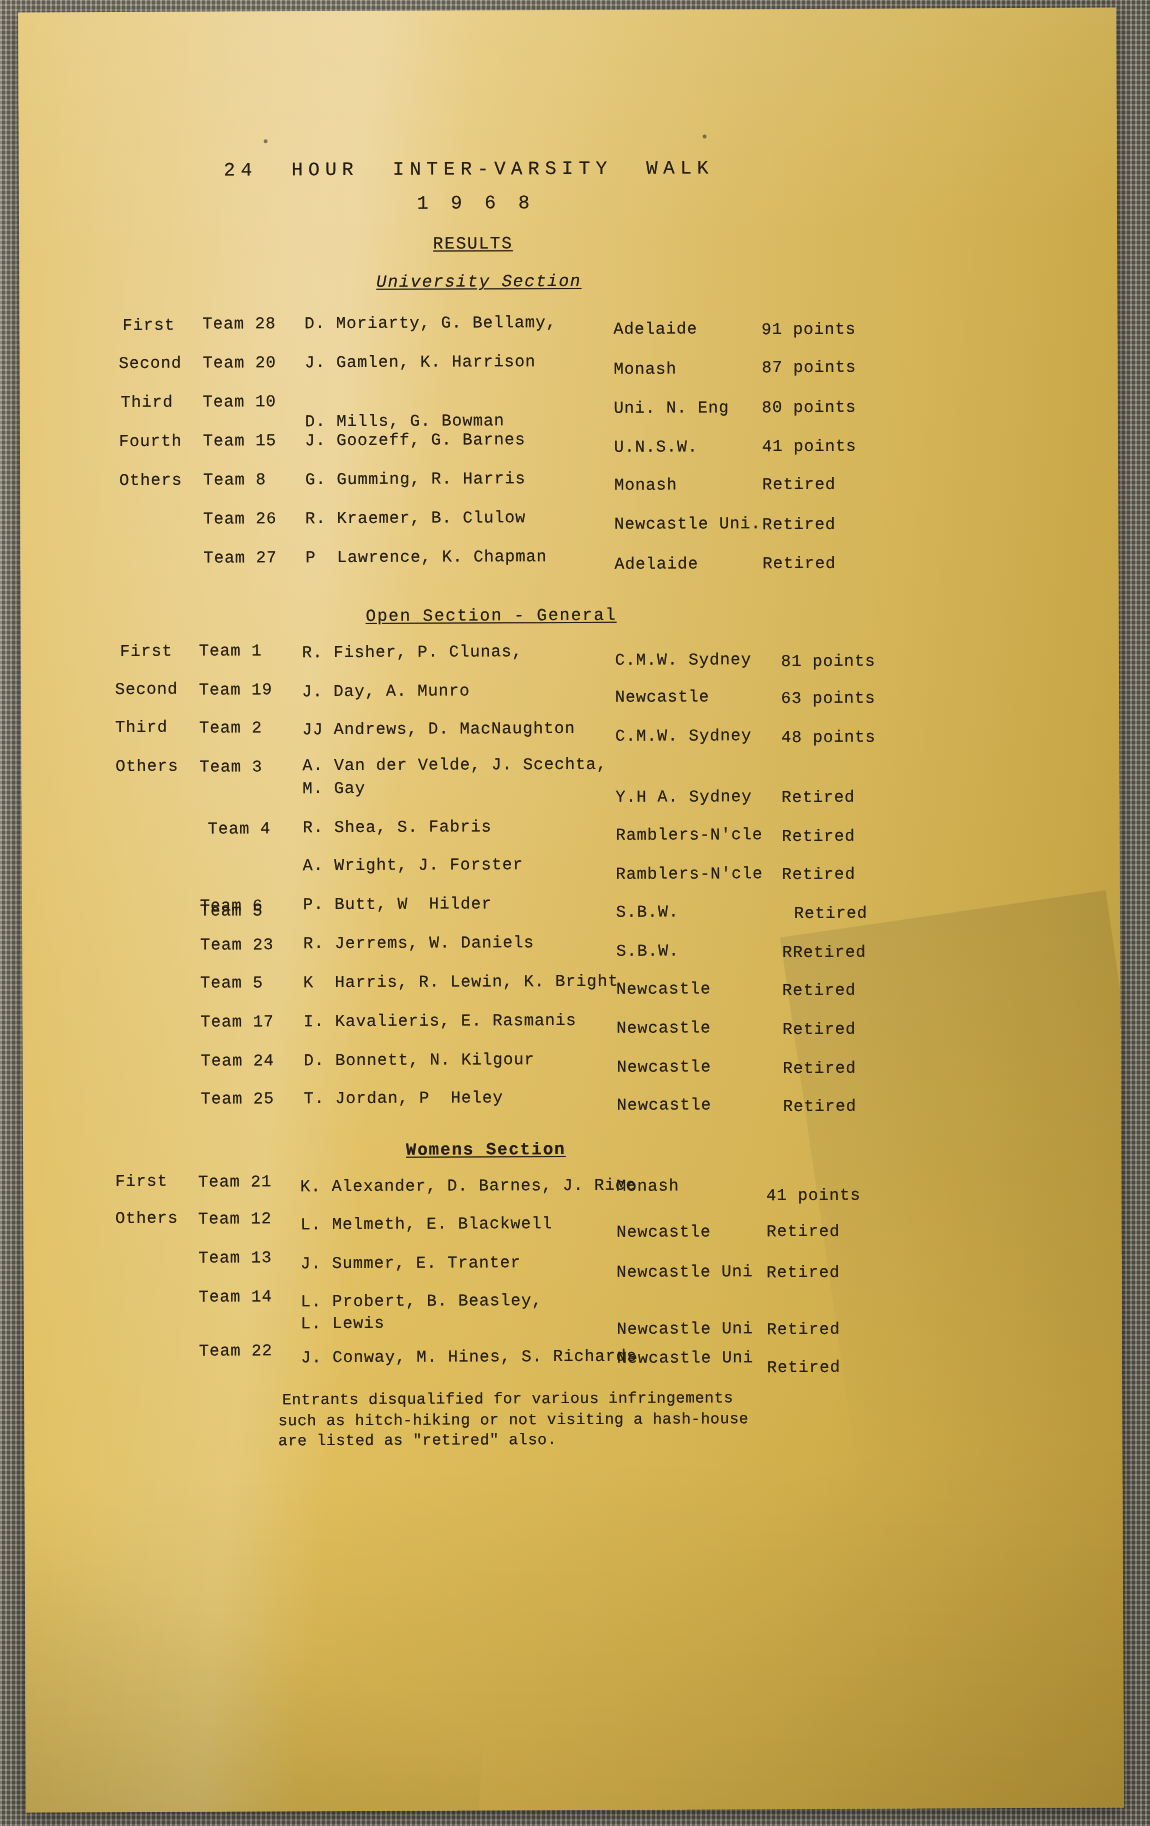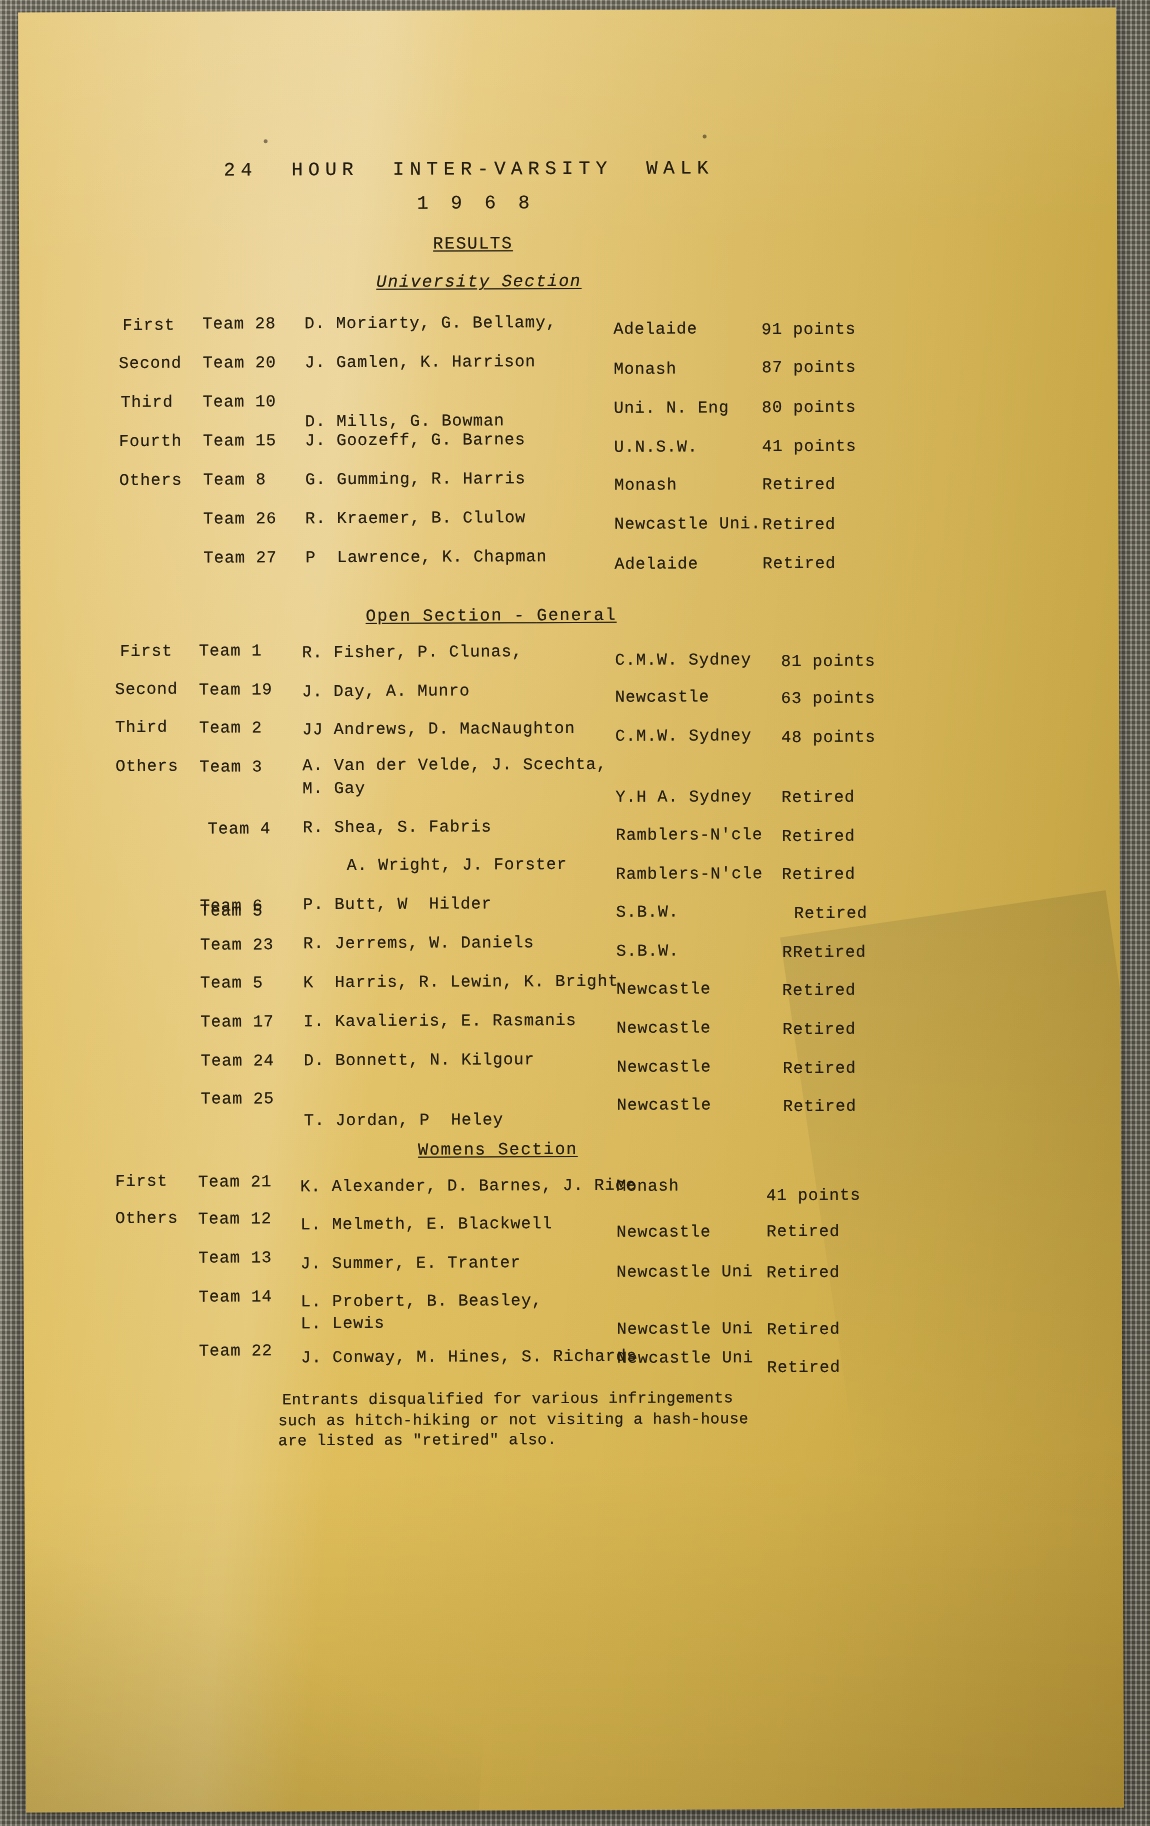--- a/index.html
+++ b/index.html
@@ -186,21 +186,21 @@
     <div class="ln" style="left:281px; top:768px;">M. Gay</div>
     <div class="ln" style="left:594px; top:778px;">Y.H A. Sydney</div>
     <div class="ln" style="left:760px; top:779px;">Retired</div>
 
     <div class="ln" style="left:178px; top:808px;margin-left:8px;">Team 4</div>
     <div class="ln" style="left:281px; top:807px;">R. Shea, S. Fabris</div>
     <div class="ln" style="left:594px; top:816px;">Ramblers-N'cle</div>
     <div class="ln" style="left:760px; top:818px;">Retired</div>
 
     <div class="ln" style="left:178px; top:846px;margin-top:44px;">Team 5</div>
-    <div class="ln" style="left:281px; top:845px;margin-left:44px;">A. Wright, J. Forster</div>
+    <div class="ln" style="left:281px; top:845px;">A. Wright, J. Forster</div>
     <div class="ln" style="left:594px; top:855px;">Ramblers-N'cle</div>
     <div class="ln" style="left:760px; top:856px;">Retired</div>
 
     <div class="ln" style="left:178px; top:885px;">Team 6</div>
     <div class="ln" style="left:281px; top:884px;">P. Butt, W  Hilder</div>
     <div class="ln" style="left:594px; top:893px;">S.B.W.</div>
     <div class="ln" style="left:772px; top:895px;">Retired</div>
 
     <div class="ln" style="left:178px; top:924px;font-family:Liberation Mono, monospace;">Team 23</div>
     <div class="ln" style="left:281px; top:923px;">R. Jerrems, W. Daniels</div>
@@ -216,25 +216,25 @@
     <div class="ln" style="left:281px; top:1001px;">I. Kavalieris, E. Rasmanis</div>
     <div class="ln" style="left:594px; top:1009px;">Newcastle</div>
     <div class="ln" style="left:760px; top:1011px;">Retired</div>
 
     <div class="ln" style="left:178px; top:1040px;">Team 24</div>
     <div class="ln" style="left:281px; top:1040px;">D. Bonnett, N. Kilgour</div>
     <div class="ln" style="left:594px; top:1048px;">Newcastle</div>
     <div class="ln" style="left:760px; top:1050px;">Retired</div>
 
     <div class="ln" style="left:178px; top:1078px;">Team 25</div>
-    <div class="ln" style="left:281px; top:1078px;margin-top:22px;">T. Jordan, P  Heley</div>
+    <div class="ln" style="left:281px; top:1078px;">T. Jordan, P  Heley</div>
     <div class="ln" style="left:594px; top:1086px;">Newcastle</div>
     <div class="ln" style="left:760px; top:1088px;">Retired</div>
 
-    <div class="ln hdr u" style="left:395px; top:1130px;">Womens Section</div>
+    <div class="ln hdr u" style="left:383px; top:1130px;font-weight:bold;">Womens Section</div>
 
     <div class="ln" style="left:92px; top:1160px;">First</div>
     <div class="ln" style="left:175px; top:1161px;">Team 21</div>
     <div class="ln" style="left:277px; top:1166px;">K. Alexander, D. Barnes, J. Rice</div>
     <div class="ln" style="left:593px; top:1167px;">Monash</div>
     <div class="ln" style="left:743px; top:1177px;">41 points</div>
 
     <div class="ln" style="left:92px; top:1197px;">Others</div>
     <div class="ln" style="left:175px; top:1198px;">Team 12</div>
     <div class="ln" style="left:277px; top:1204px;">L. Melmeth, E. Blackwell</div>

